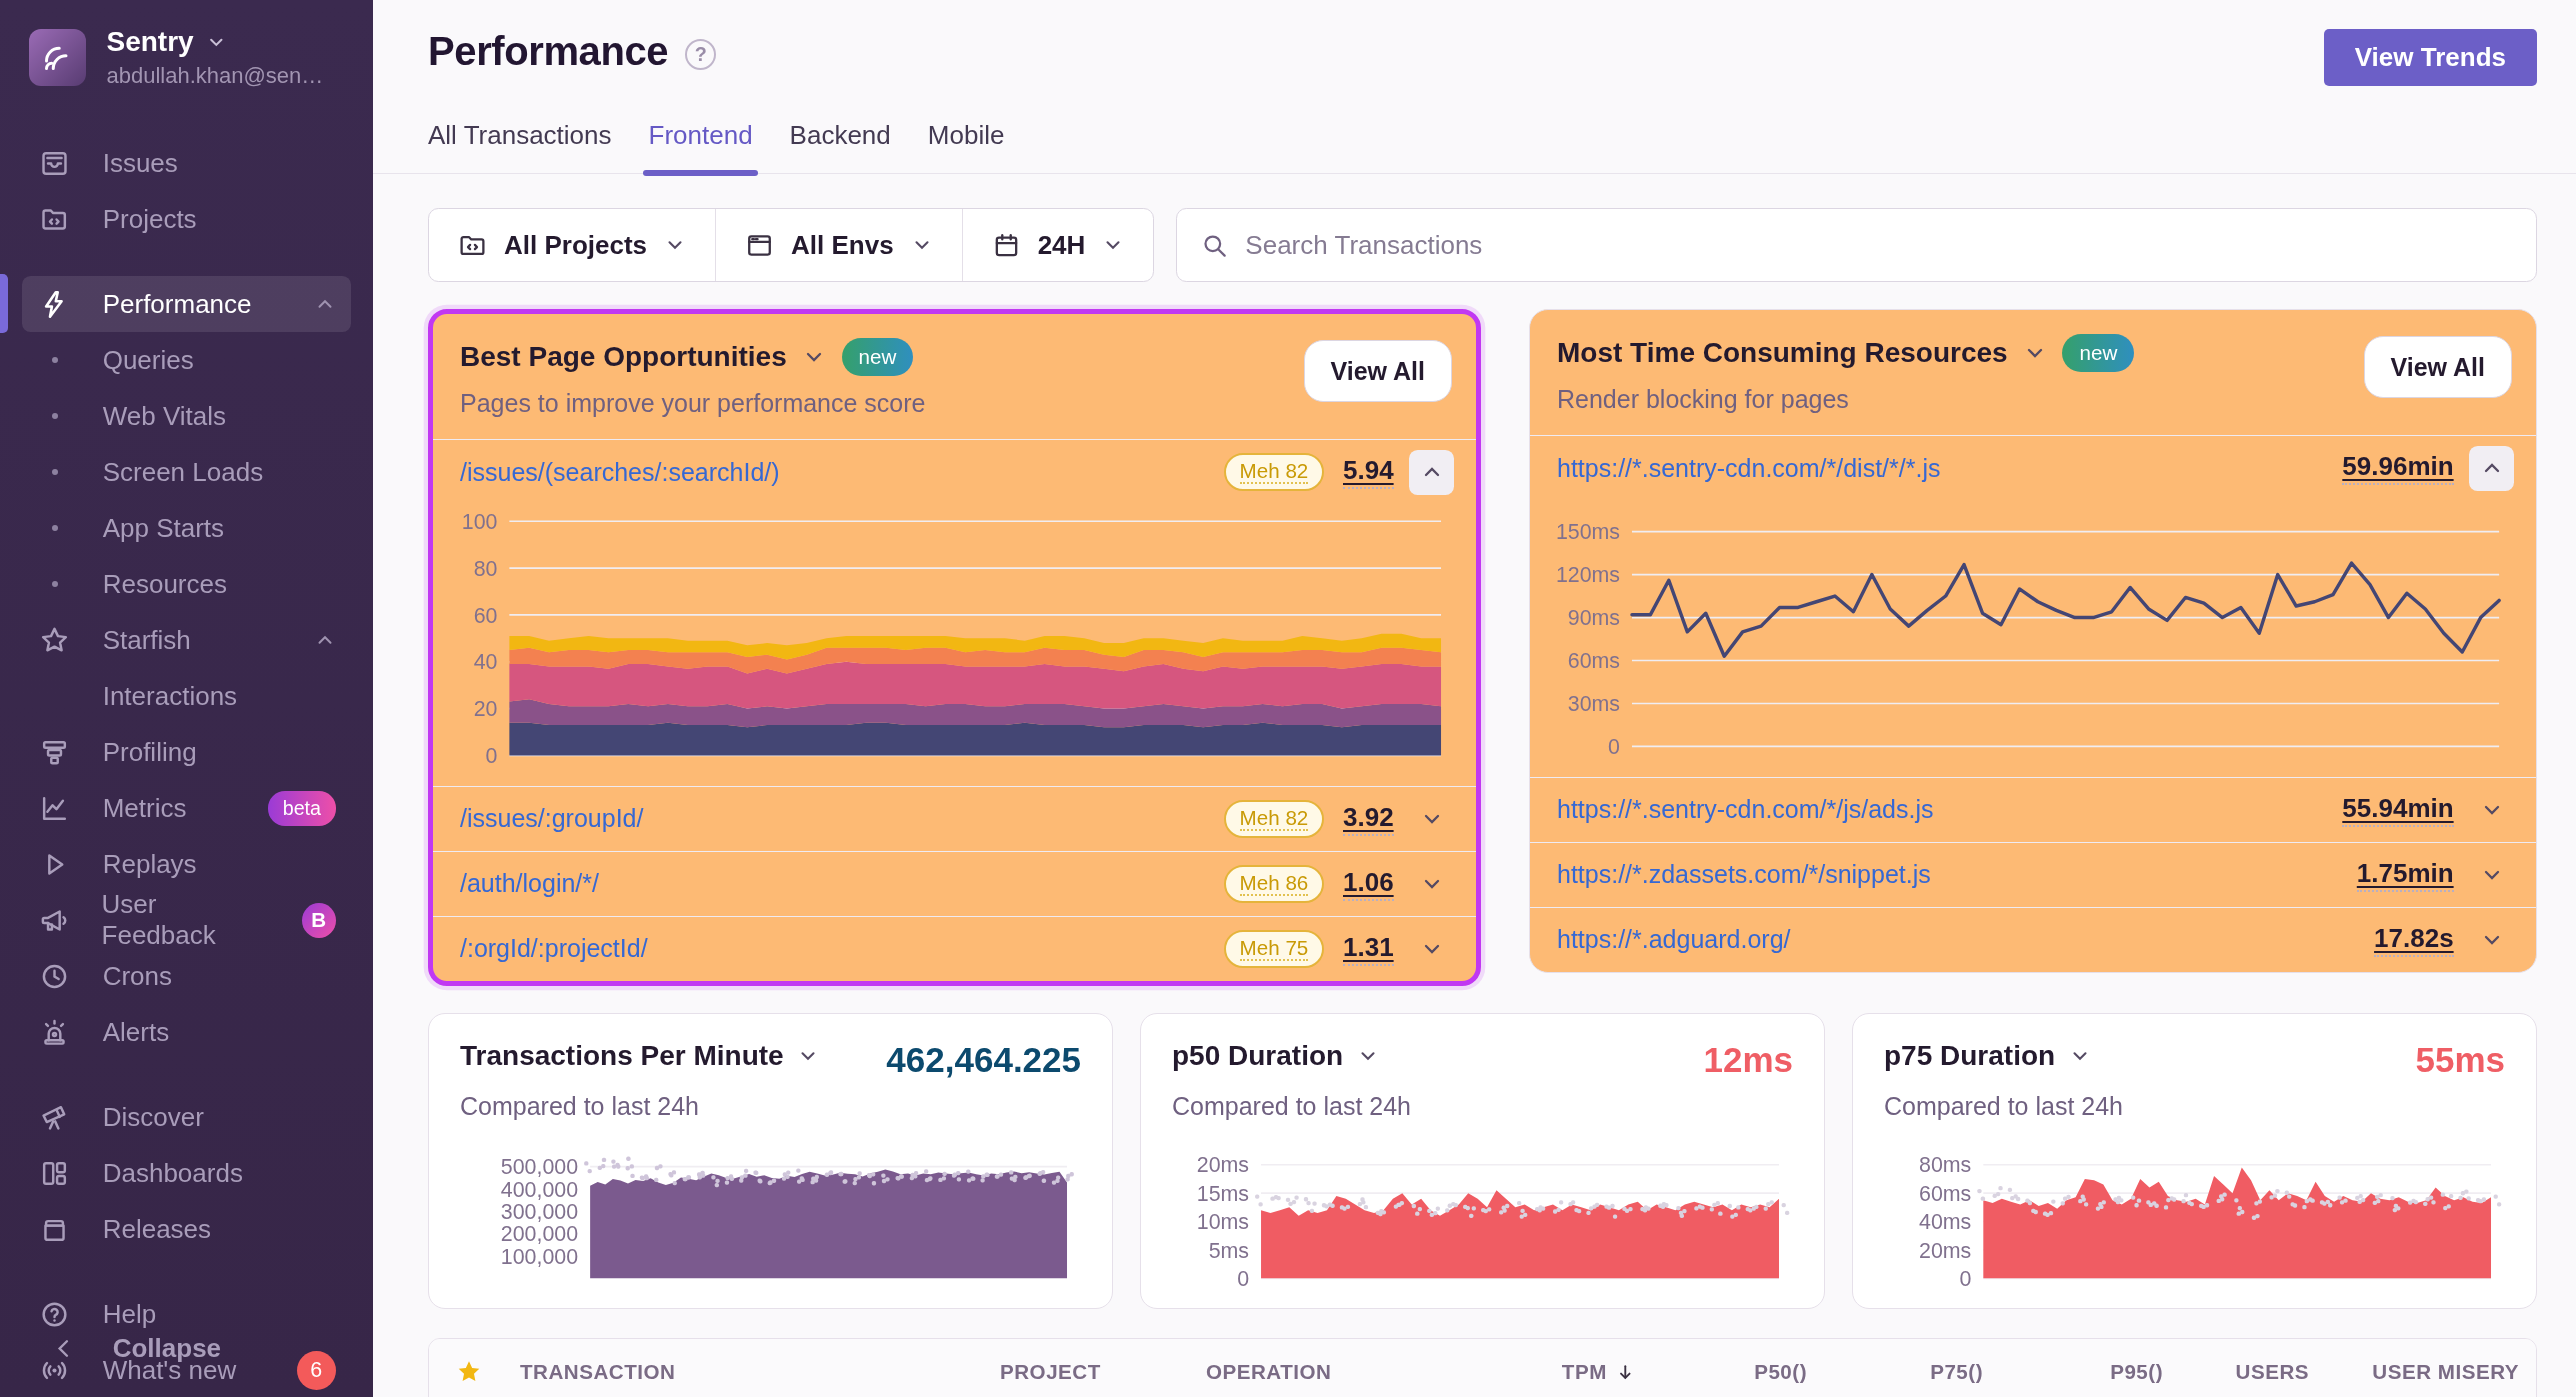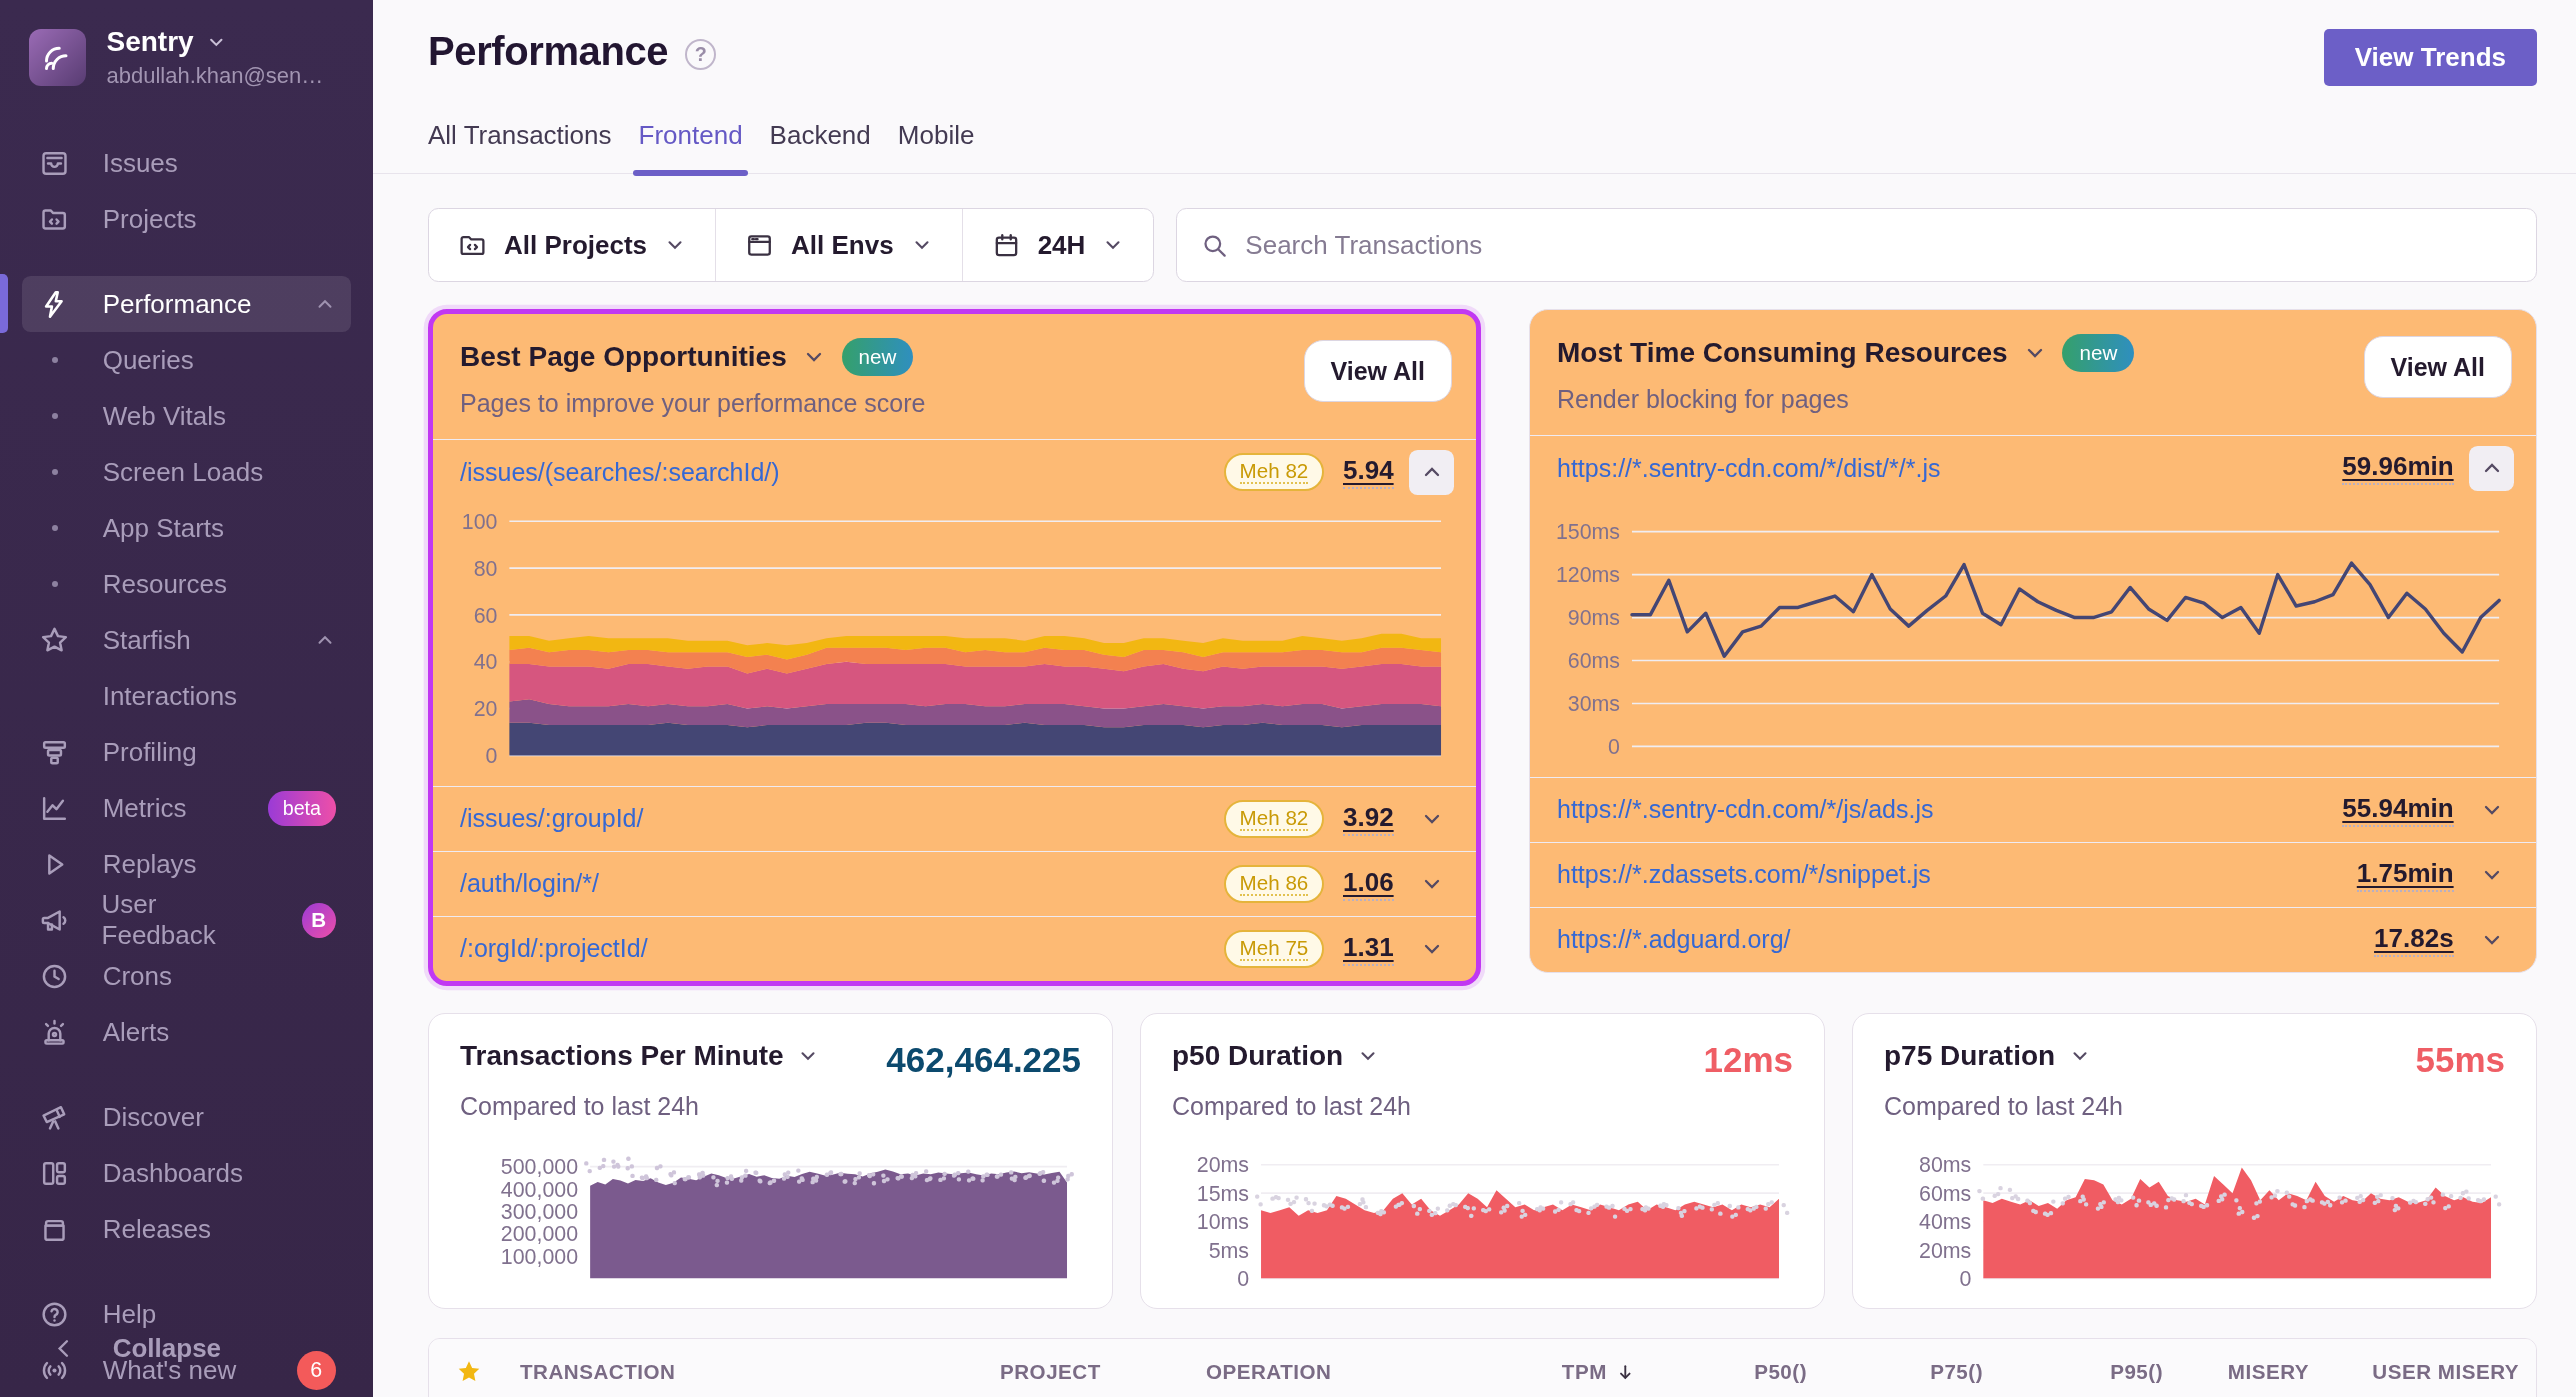--- a/index.html
+++ b/index.html
@@ -34,21 +34,21 @@
 
   
   .main { position:absolute; left:373px; top:0; width:2203px; height:1398px; }
   .title-row { padding:29px 39px 0 55px; display:flex; align-items:flex-start; }
   .page-title { font-size:40px; font-weight:bold; color:#221631; letter-spacing:-0.4px; display:flex; align-items:center; gap:17px; }
   .help-circle { width:31px; height:31px; border-radius:50%; border:2.6px solid #C0B6CB; color:#9A8DA8;
     font-size:19.7px; font-weight:bold; display:flex; align-items:center; justify-content:center; margin-top:5.1px; }
   .btn-primary { margin-left:auto; background:#6C5FC7; color:#fff; font-size:26px; font-weight:bold;
     border:none; border-radius:5px; height:57px; padding:0 31px; cursor:pointer; }
   .tabs-wrap { margin-top:34px; border-bottom:1.7px solid #E8E4EC; padding-left:55px; }
-  .tabs { display:flex; gap:27px; }
+  .tabs { display:flex; gap:37px; }
   .tab { font-size:26px; color:#433A52; padding-bottom:22px; position:relative; cursor:pointer; }
   .tab.active { color:#6559C5; }
   .tab.active::after { content:''; position:absolute; left:-5.1px; right:-5.1px; bottom:-3.4px; height:6.9px;
     border-radius:3.4px; background:#6C5FC7; }
 
   .filter-row { margin:34px 39px 0 55px; display:flex; gap:22px; }
   .segmented { display:flex; align-items:stretch; background:#fff; border:1.7px solid #DCD6E2; border-radius:10.3px; height:74px; }
   .segment { display:flex; align-items:center; gap:17px; padding:0 29px; font-size:26px; font-weight:bold;
     color:#241A2E; border-right:1.7px solid #E4DFE8; cursor:pointer; }
   .segment:last-child { border-right:none; }
@@ -989,19 +989,19 @@
       <div class="cell r">
           <span>TPM</span>
         <svg width="20.6" height="20.6" viewBox="0 0 24 24" fill="none" stroke="#3A3142" stroke-width="2.2" stroke-linecap="round">
             <line x1="12" y1="5" x2="12" y2="18"></line>
             <polyline points="7 13.5 12 18.5 17 13.5"></polyline>
           </svg>
         </div>
       <div class="cell r">P50()</div>
       <div class="cell r">P75()</div>
       <div class="cell r">P95()</div>
-      <div class="cell r">MISERY</div>
+      <div class="cell r">USERS</div>
       <div class="cell r">USER MISERY</div>
     </div>
 
   </div>
 </div>
 
 
 </body></html>

